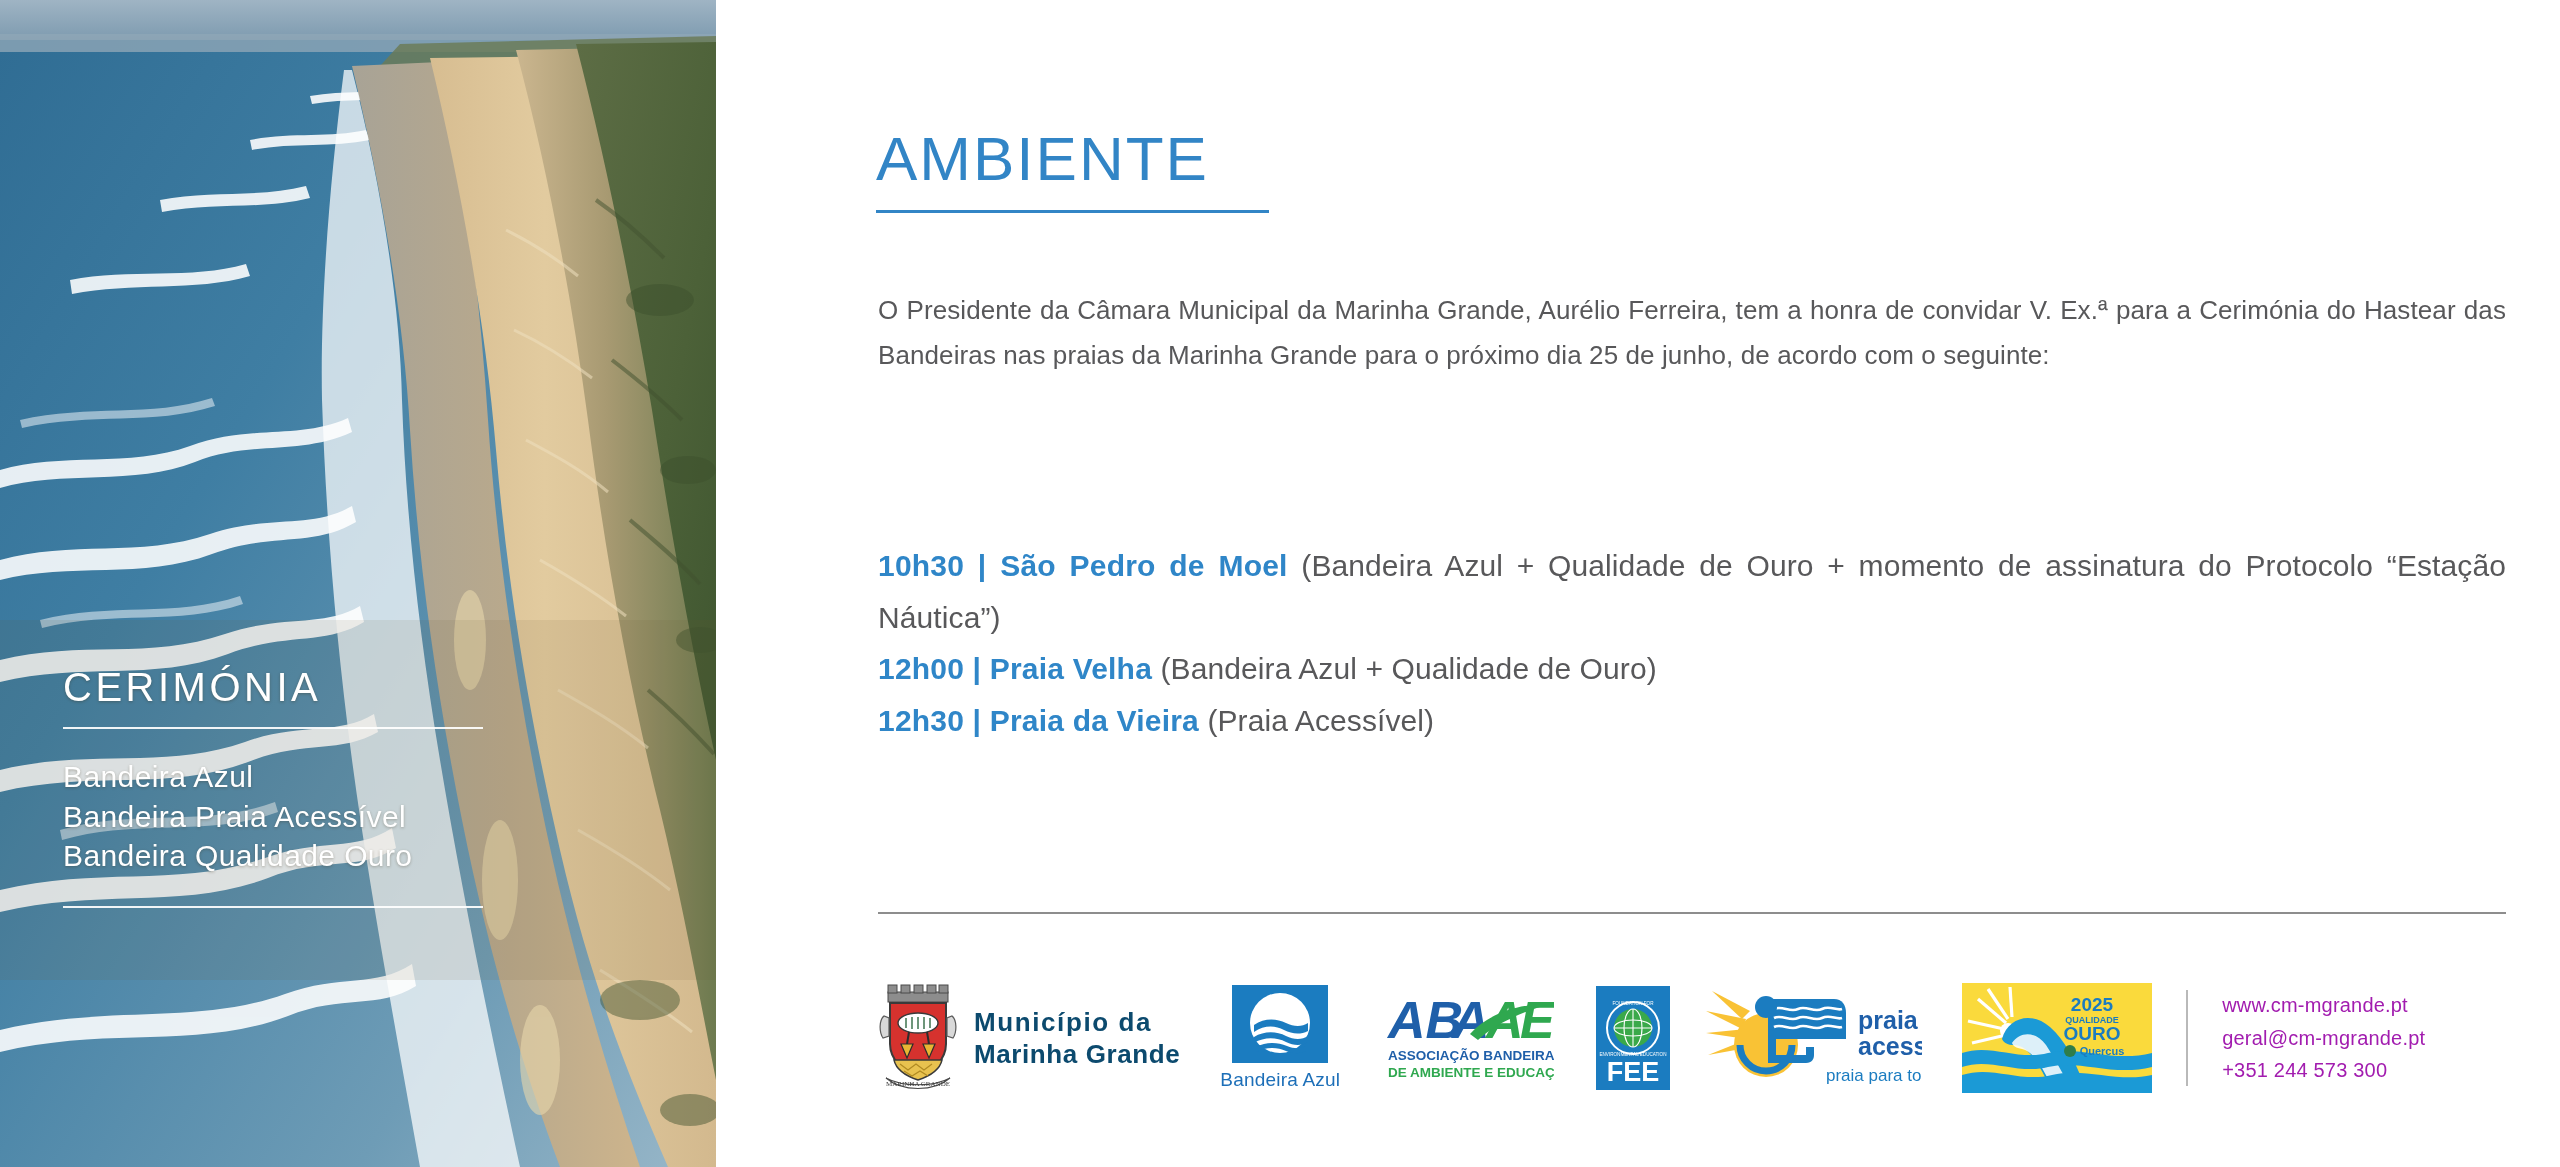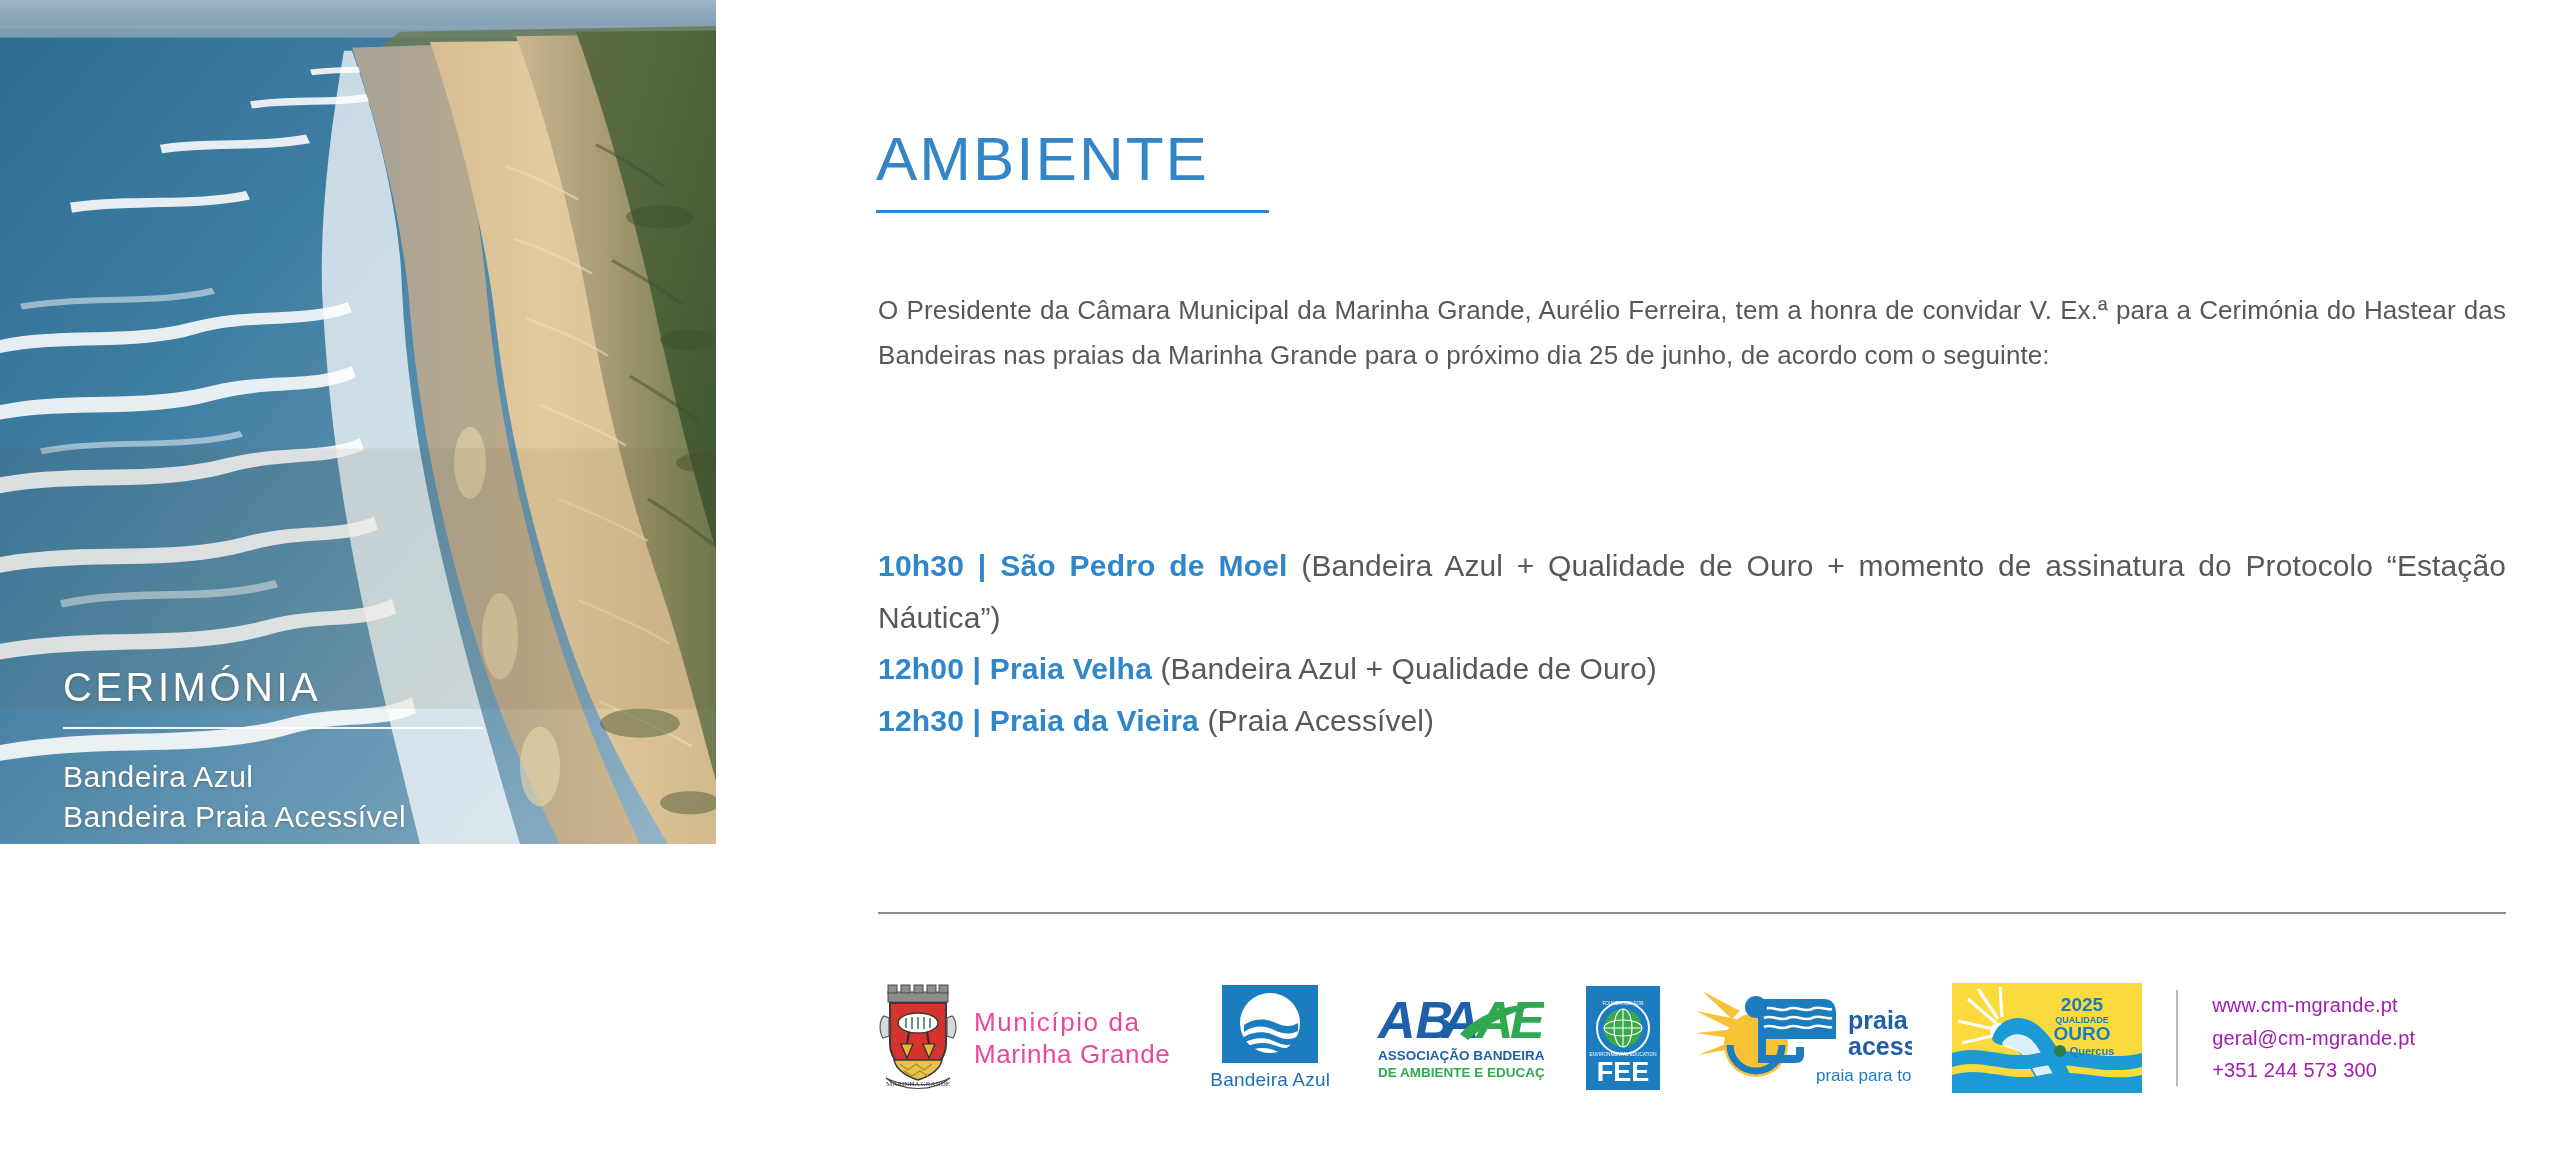--- a/index.html
+++ b/index.html
@@ -15,21 +15,21 @@
     width: 2560px;
     height: 1167px;
     background: #ffffff;
     display: flex;
   }
 
   
   .photo-panel {
     position: relative;
     width: 716px;
-    height: 844px;
+    height: 1167px;
     overflow: hidden;
     flex: 0 0 716px;
     padding-left: 39px;
   }
   .photo-svg { position: absolute; inset: 0; width: 100%; height: 100%; display: block; }
 
   .sidebar-caption {
     position: absolute;
     left: 63px;
     top: 665px;
@@ -145,23 +145,23 @@
     display: flex;
     align-items: center;
     gap: 0;
   }
 
   .logo { display: flex; align-items: center; flex: 0 0 auto; }
 
   .logo-muni { gap: 14px; margin-right: 40px; }
   .muni-text {
     font-size: 26px;
-    font-weight: 400;
+    font-weight: 700;
     line-height: 1.25;
-    color: #ec4899;
+    color: #0c4a6e;
     letter-spacing: 1.6px;
   }
   .muni-text .l2 { letter-spacing: 0.6px; }
 
   .logo-ba { flex-direction: column; align-items: center; margin-right: 46px; }
   .ba-caption {
     font-size: 19px;
     color: #1d6fb8;
     margin-top: 6px;
     letter-spacing: 0.2px;

